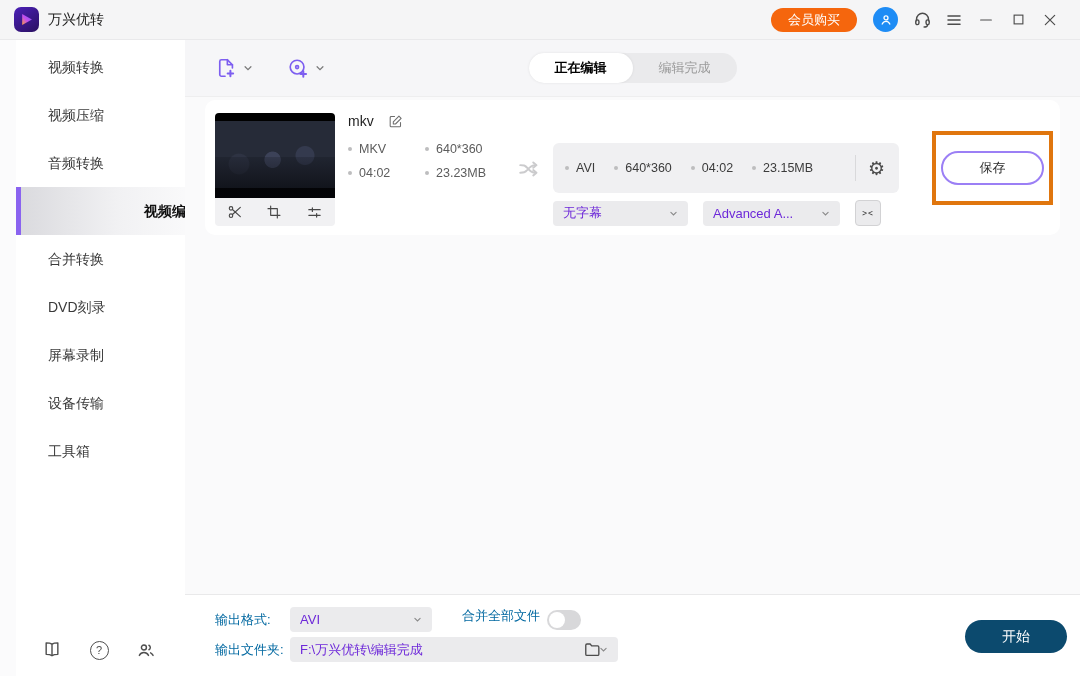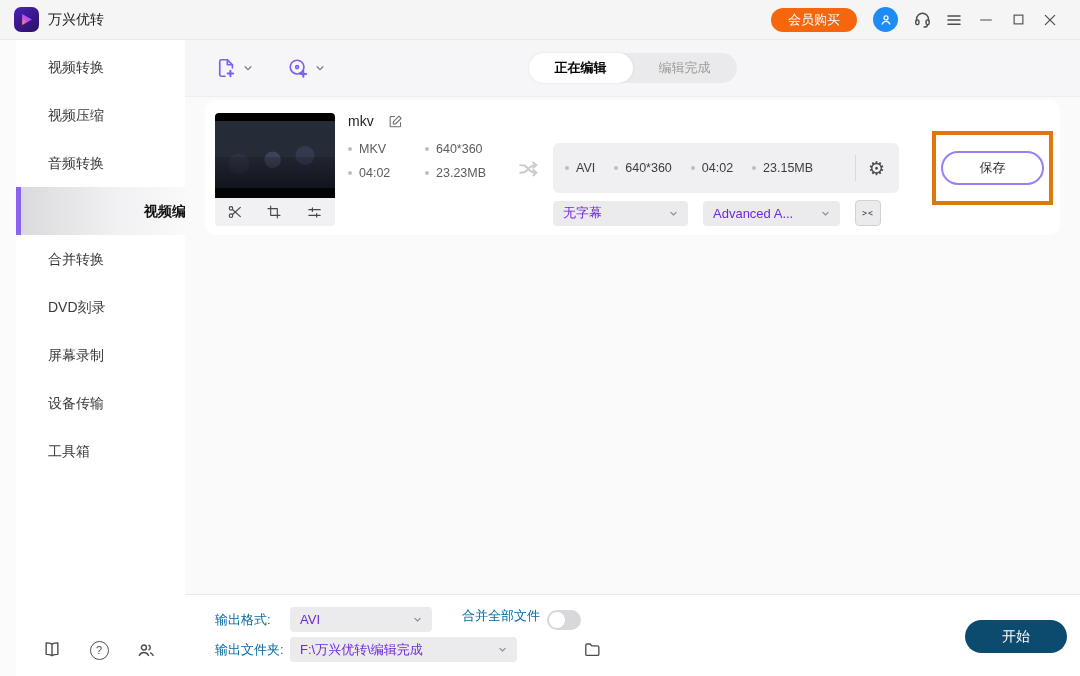--- a/index.html
+++ b/index.html
@@ -82,21 +82,21 @@
     font-size:8px;color:#3c3c3c;display:flex;align-items:center;justify-content:center;cursor:pointer;
     letter-spacing:1px;font-family:"DejaVu Sans Mono",monospace;}
   
   .bottom-bar{position:absolute;left:0;right:0;bottom:0;height:81px;background:#fff;border-top:1px solid #e9e9ea;}
   .bb-label{position:absolute;font-size:13px;color:#0369a1;height:26px;line-height:26px;}
   .lab1{left:30px;top:12px;}  .lab2{left:30px;top:42px;}
   .sel-format{position:absolute;left:105px;top:12px;width:142px;}
   .merge-label{left:277px;top:8px;}
   .toggle{position:absolute;left:362px;top:15px;width:34px;height:20px;border-radius:10px;background:#d8d8da;cursor:pointer;}
   .toggle .knob{position:absolute;left:2px;top:2px;width:16px;height:16px;border-radius:50%;background:#fff;}
-  .sel-folder{position:absolute;left:105px;top:42px;width:227px;}
+  .sel-folder{position:absolute;left:105px;top:42px;width:328px;}
   .folder-ic{position:absolute;left:398px;top:45px;color:#4c4c4c;cursor:pointer;}
   .start-btn{position:absolute;right:13px;top:25px;width:102px;height:33px;border:none;border-radius:17px;
     background:#0c4a6e;color:#fff;font-size:14px;cursor:pointer;font-family:inherit;}
 </style>
 </head>
 <body>
 
 <div class="titlebar">
   <div class="logo">
     <svg width="13" height="13" viewBox="0 0 24 24">

